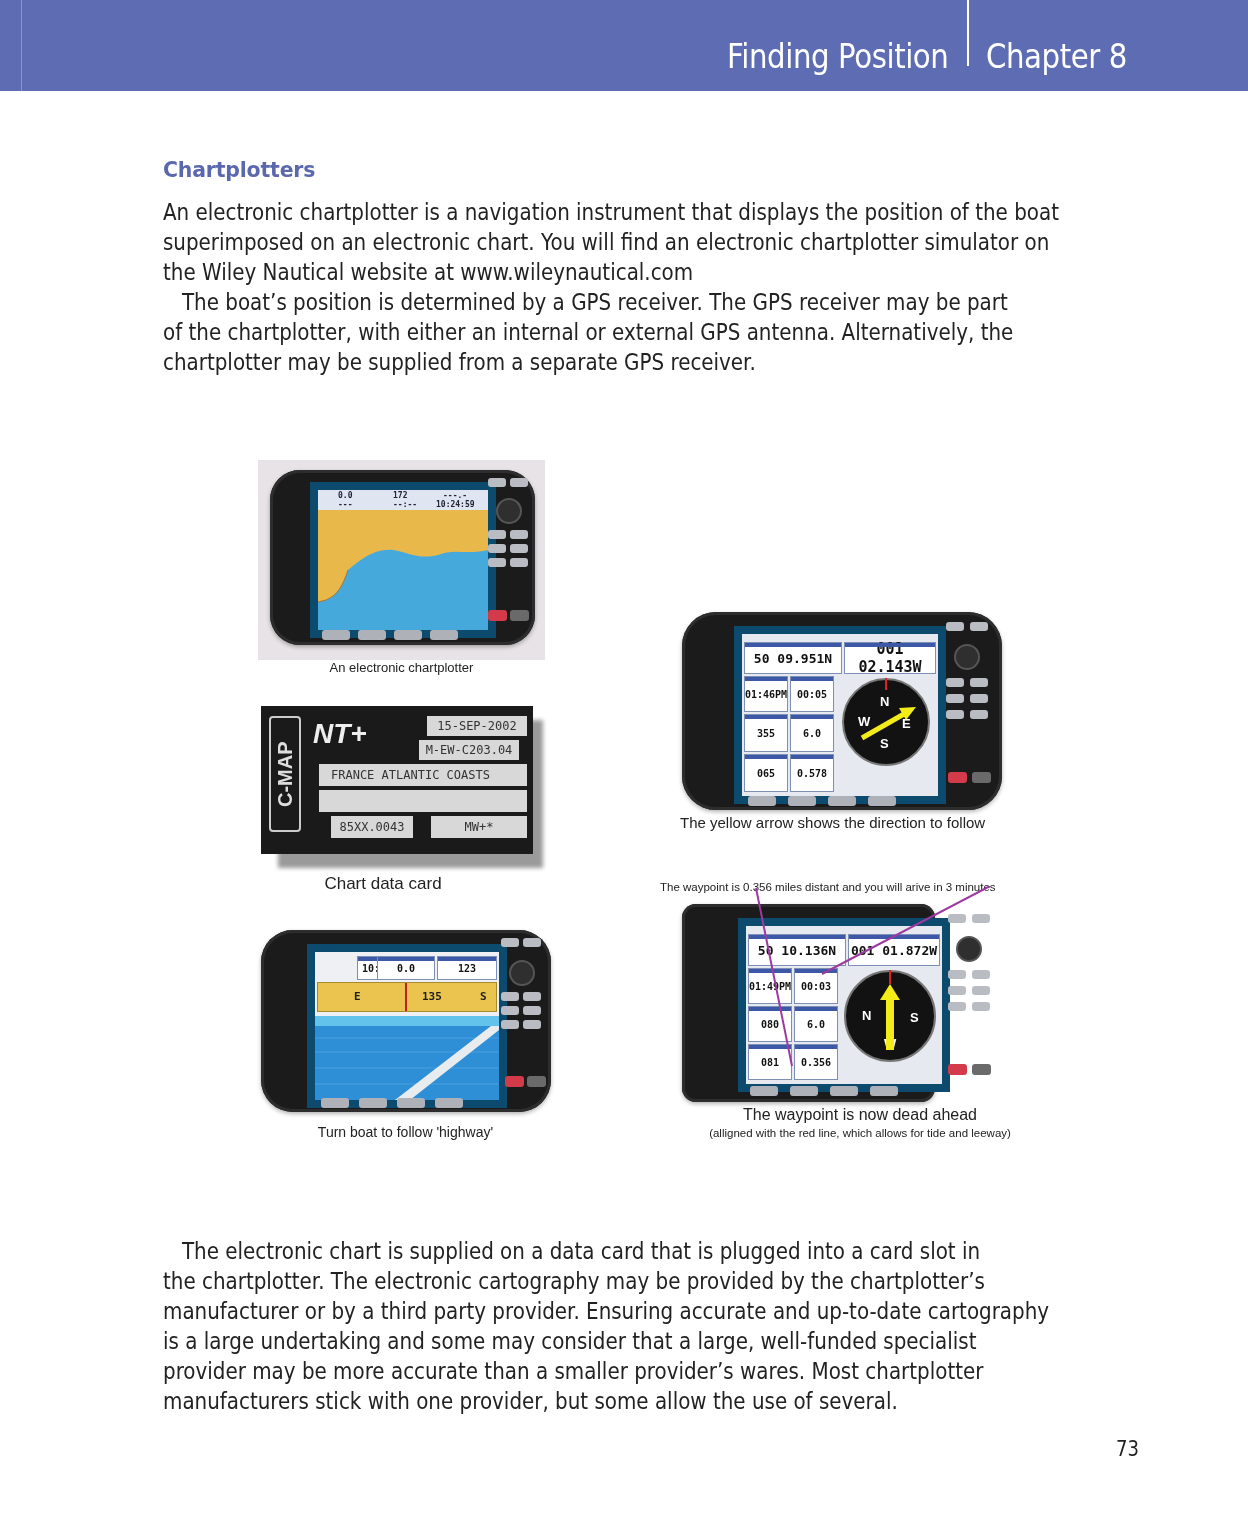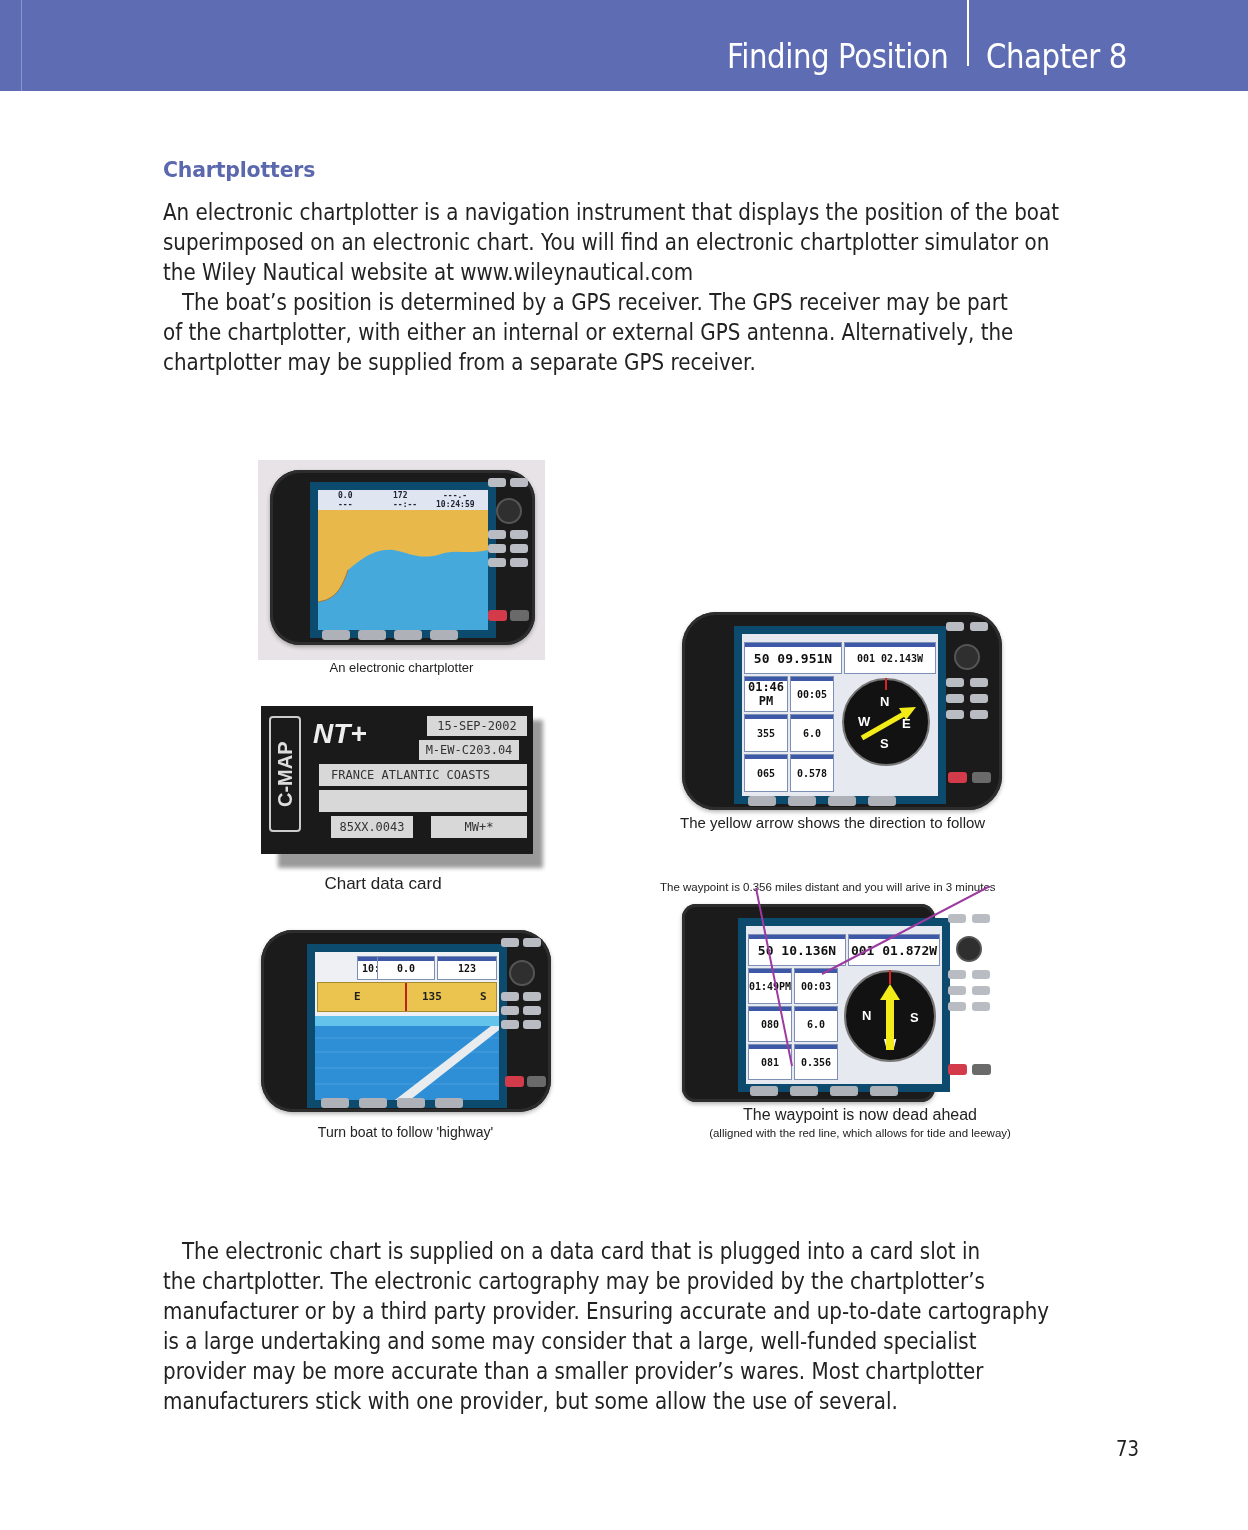--- a/index.html
+++ b/index.html
@@ -216,25 +216,25 @@
 </div>
 <div class="cap" style="left:258px;width:295px;top:1124px;font-size:14px;">Turn boat to follow 'highway'</div>
 
 <div class="figure" style="left:682px;top:612px;width:320px;height:200px;">
   <div class="device" style="left:0;top:0;width:320px;height:198px;border-radius:34px;">
     <div class="screen" style="left:52px;top:14px;width:196px;height:162px;background:#e6e9ef;">
       <div class="box" style="left:2px;top:8px;width:96px;height:30px;font-size:13px;">
           <div class="bar"></div>
           <span>50 09.951N</span>
         </div>
-      <div class="box" style="left:102px;top:8px;width:90px;height:30px;font-size:10px;">
+      <div class="box" style="left:102px;top:8px;width:90px;height:30px;font-size:15px;">
           <div class="bar"></div>
           <span>001 02.143W</span>
         </div>
-      <div class="box" style="left:2px;top:42px;width:42px;height:34px;font-size:12px;flex-direction:column;">
+      <div class="box" style="left:2px;top:42px;width:42px;height:34px;font-size:10px;flex-direction:row;">
           <div class="bar"></div>
           <span>01:46</span>
           <span>PM</span>
         </div>
       <div class="box" style="left:48px;top:42px;width:42px;height:34px;font-size:10px;">
           <div class="bar"></div>
           <span>00:05</span>
         </div>
       <div class="box" style="left:2px;top:80px;width:42px;height:36px;font-size:10px;">
           <div class="bar"></div>

